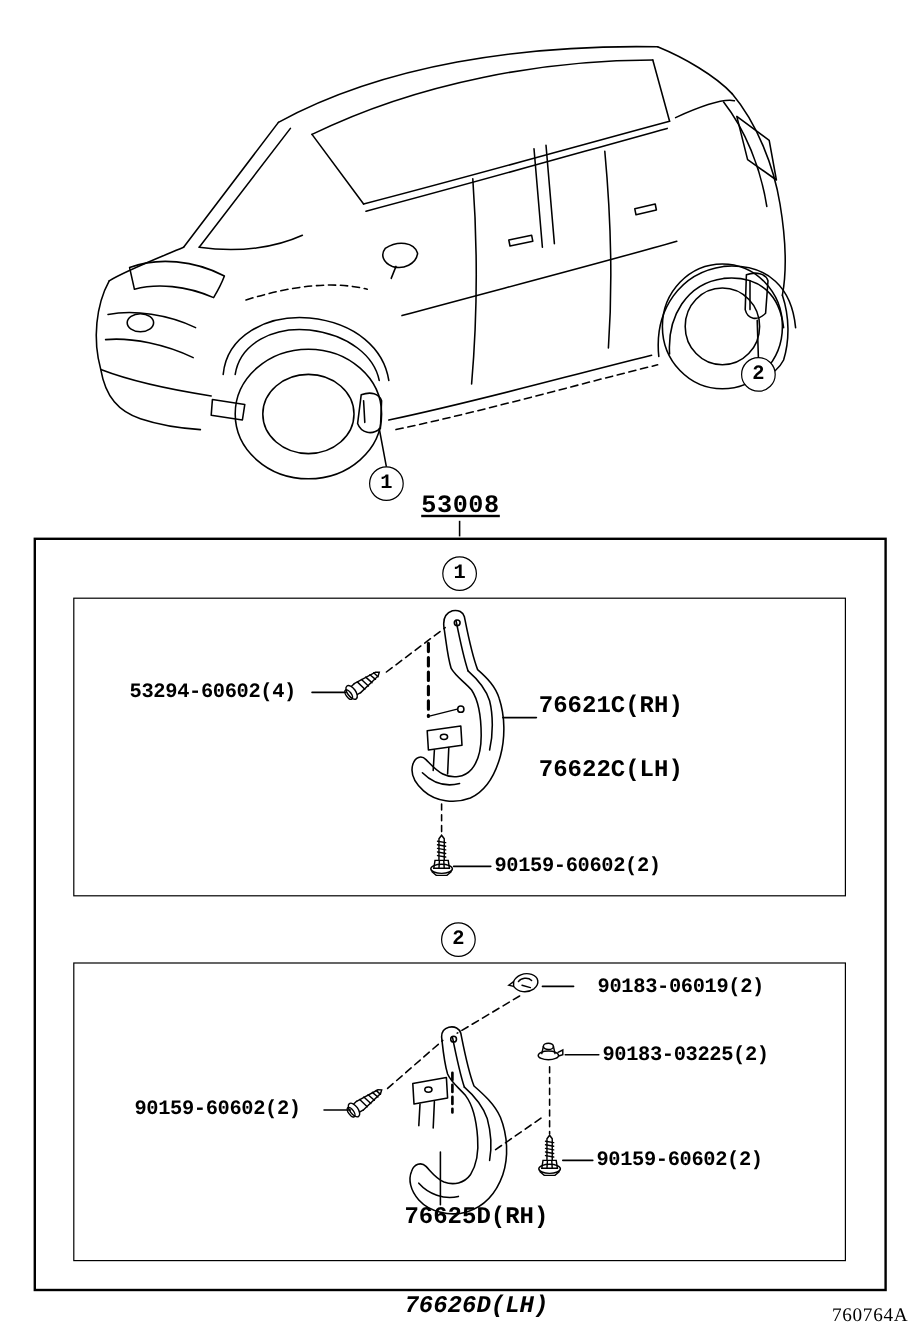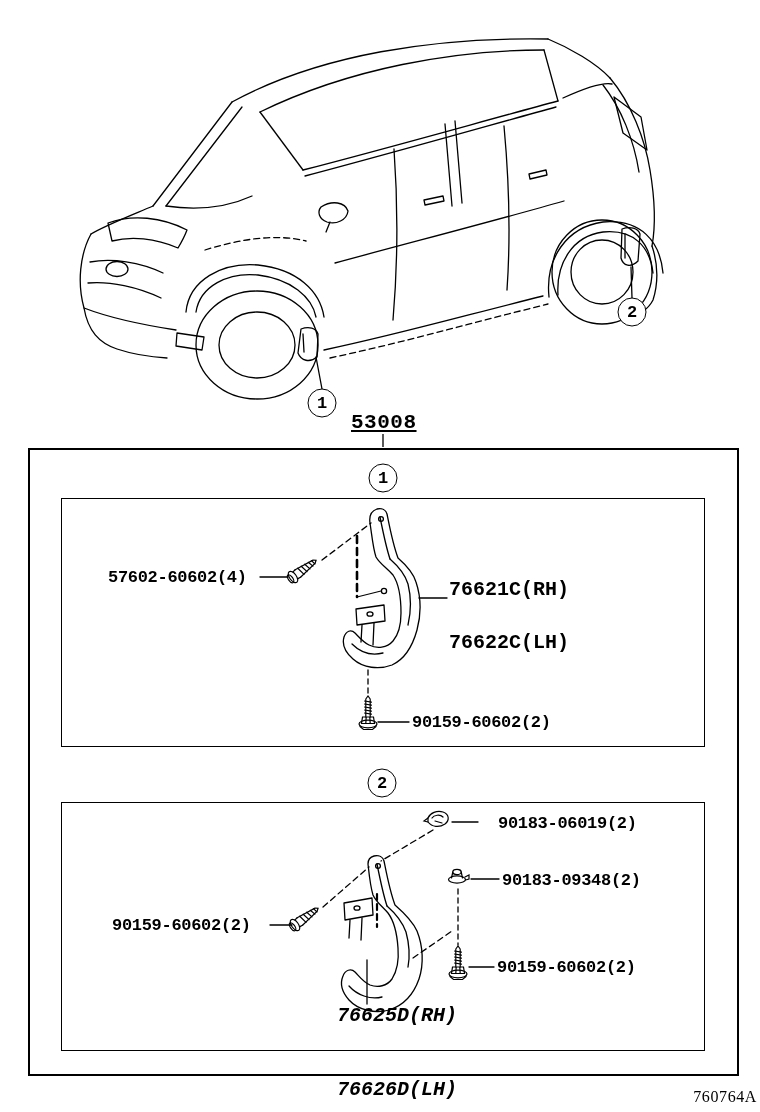--- a/index.html
+++ b/index.html
@@ -194,26 +194,26 @@
     </div>
   <div class="callout" style="left:383px;top:478px;">
       <span>1</span>
     </div>
   <div class="callout" style="left:382px;top:783px;">
       <span>2</span>
     </div>
 
   <div class="pn" style="left:351px;top:411px;">53008</div>
 
-  <div class="lbl" style="left:108px;top:577px;">57602-60602(4)</div>
+  <div class="lbl" style="left:108px;top:577px;">53294-60602(4)</div>
   <div class="lbl lbl-lg" style="left:449px;top:589px;text-align:right;">76621C(RH)</div>
   <div class="lbl lbl-lg" style="left:449px;top:642px;text-align:right;">76622C(LH)</div>
   <div class="lbl" style="left:412px;top:722px;">90159-60602(2)</div>
 
   <div class="lbl" style="left:481px;top:823px;margin-left:17px;">90183-06019(2)</div>
-  <div class="lbl" style="left:502px;top:880px;">90183-09348(2)</div>
+  <div class="lbl" style="left:502px;top:880px;">90183-03225(2)</div>
   <div class="lbl" style="left:112px;top:925px;">90159-60602(2)</div>
   <div class="lbl" style="left:497px;top:967px;">90159-60602(2)</div>
-  <div class="lbl lbl-lg" style="left:337px;top:1015px;font-style:italic;">76625D(RH)</div>
+  <div class="lbl lbl-lg" style="left:337px;top:1015px;">76625D(RH)</div>
   <div class="lbl lbl-lg" style="left:337px;top:1089px;font-style:italic;">76626D(LH)</div>
 
   <div class="code" style="right:3px;top:1088px;">760764A</div>
 </div>
 
 </body></html>

